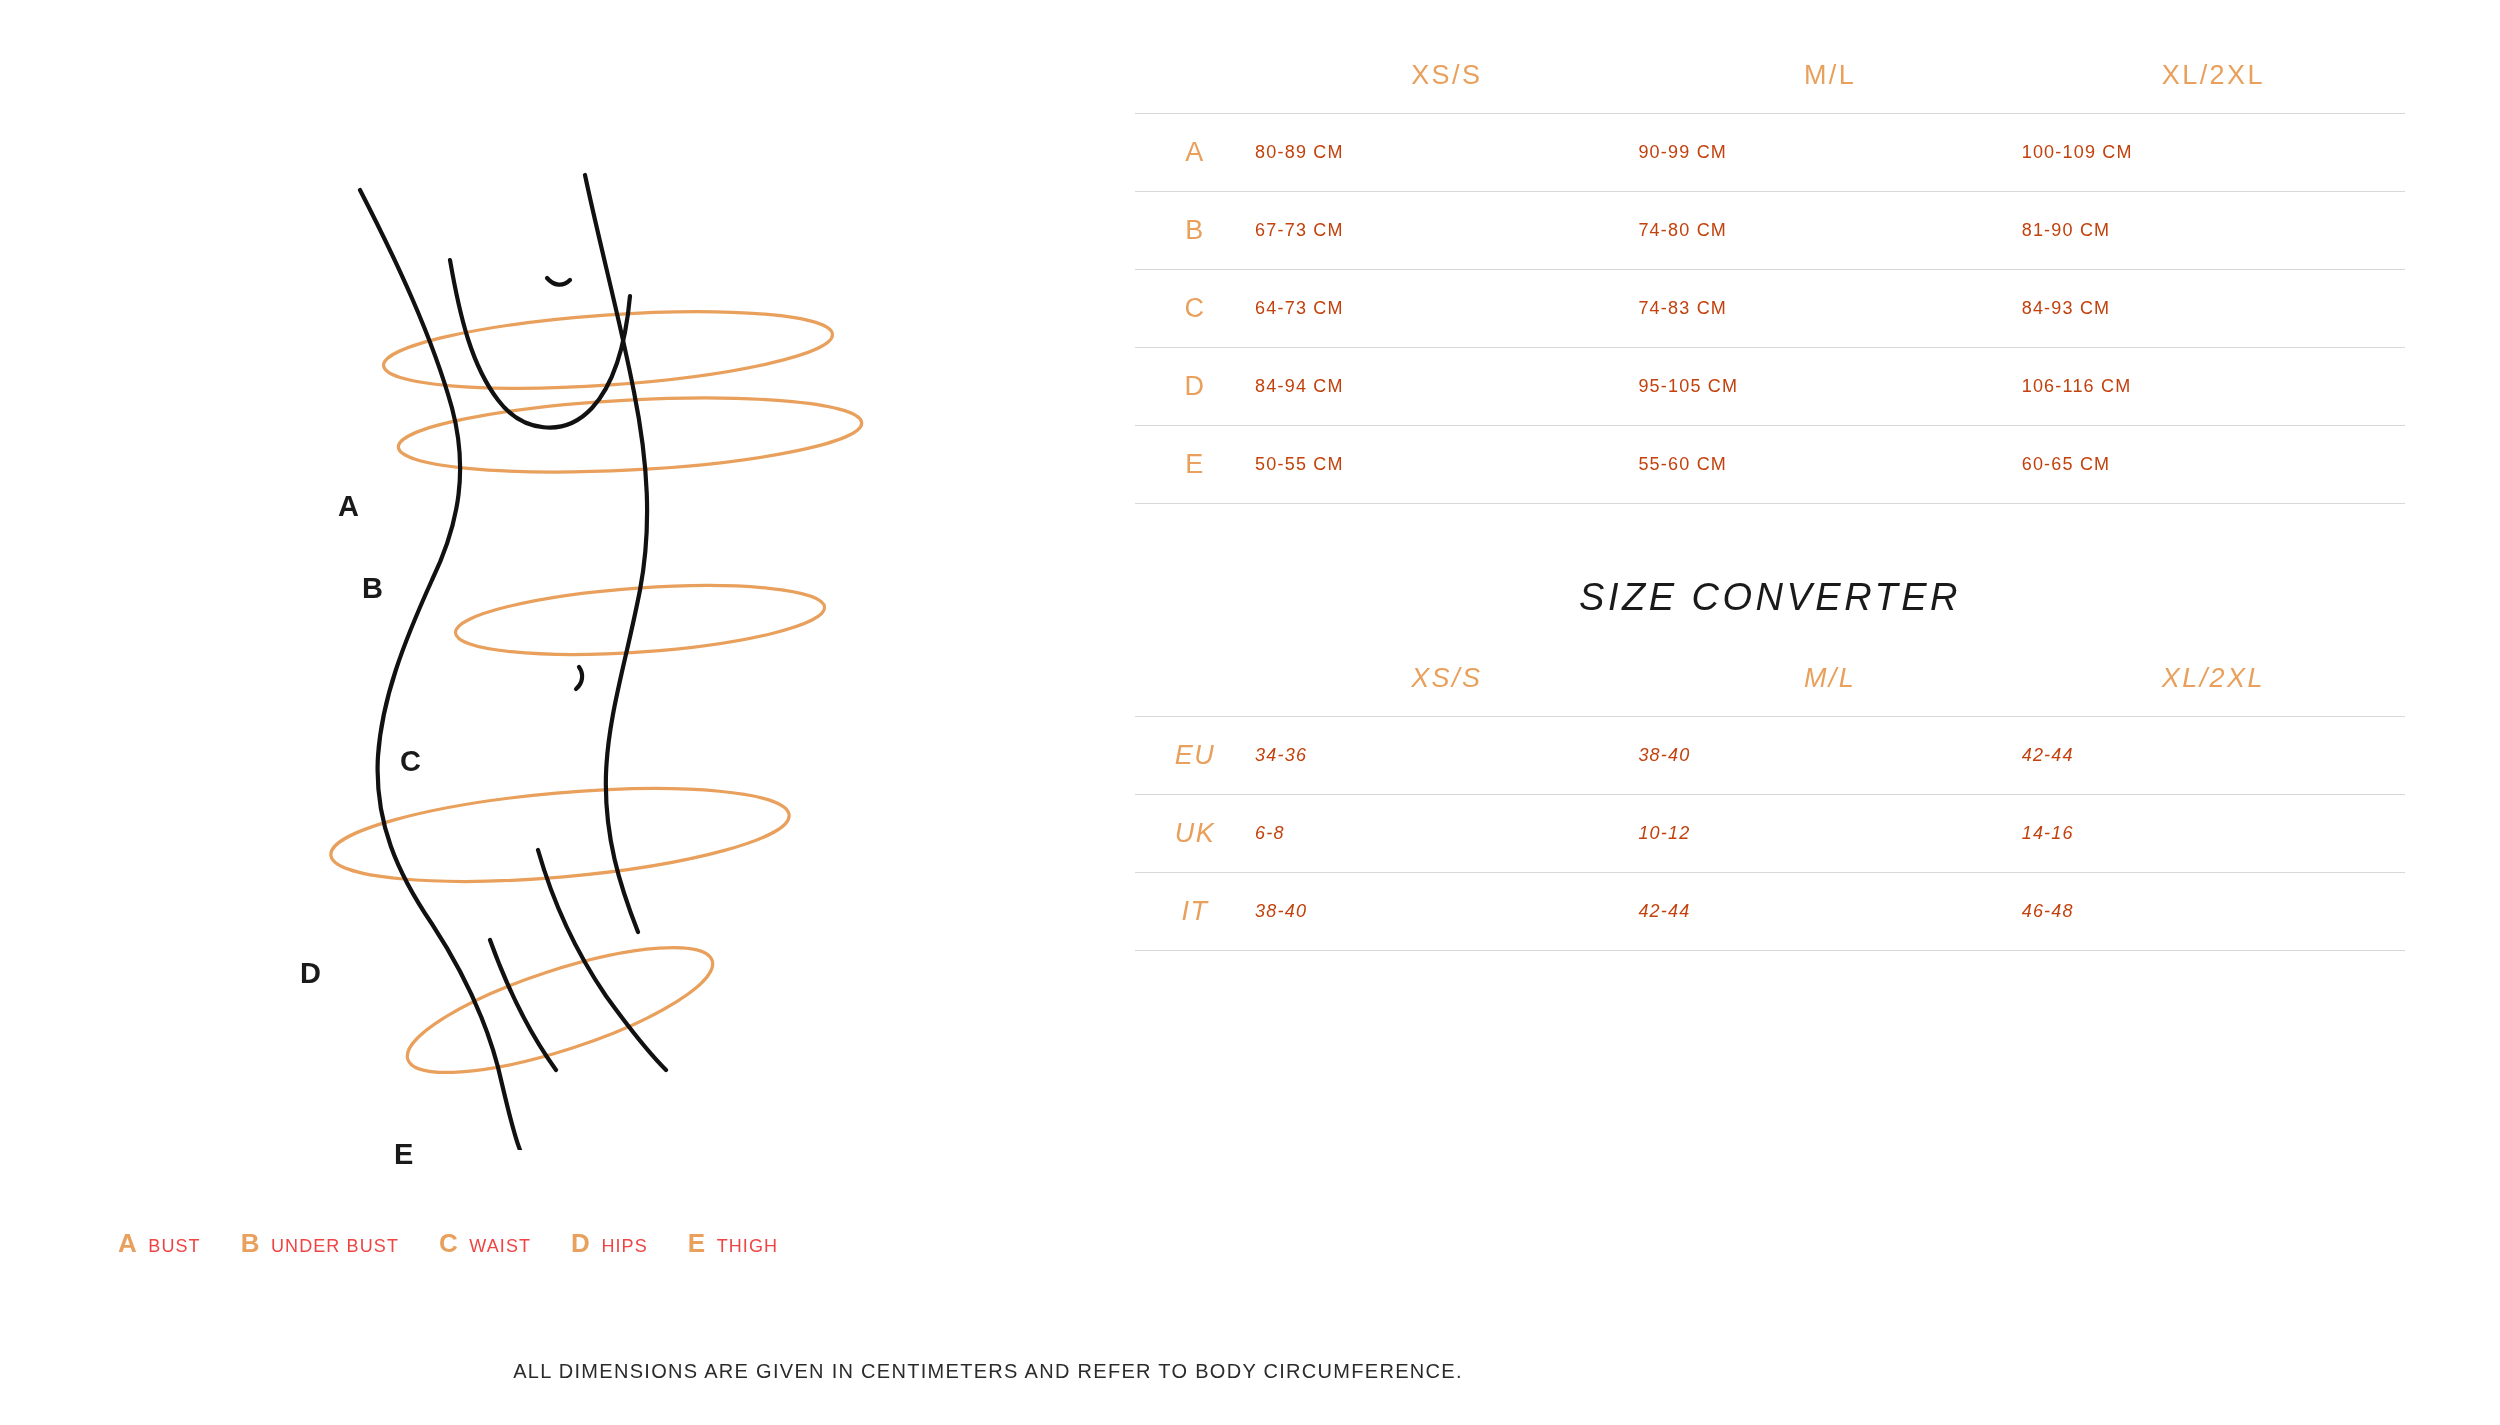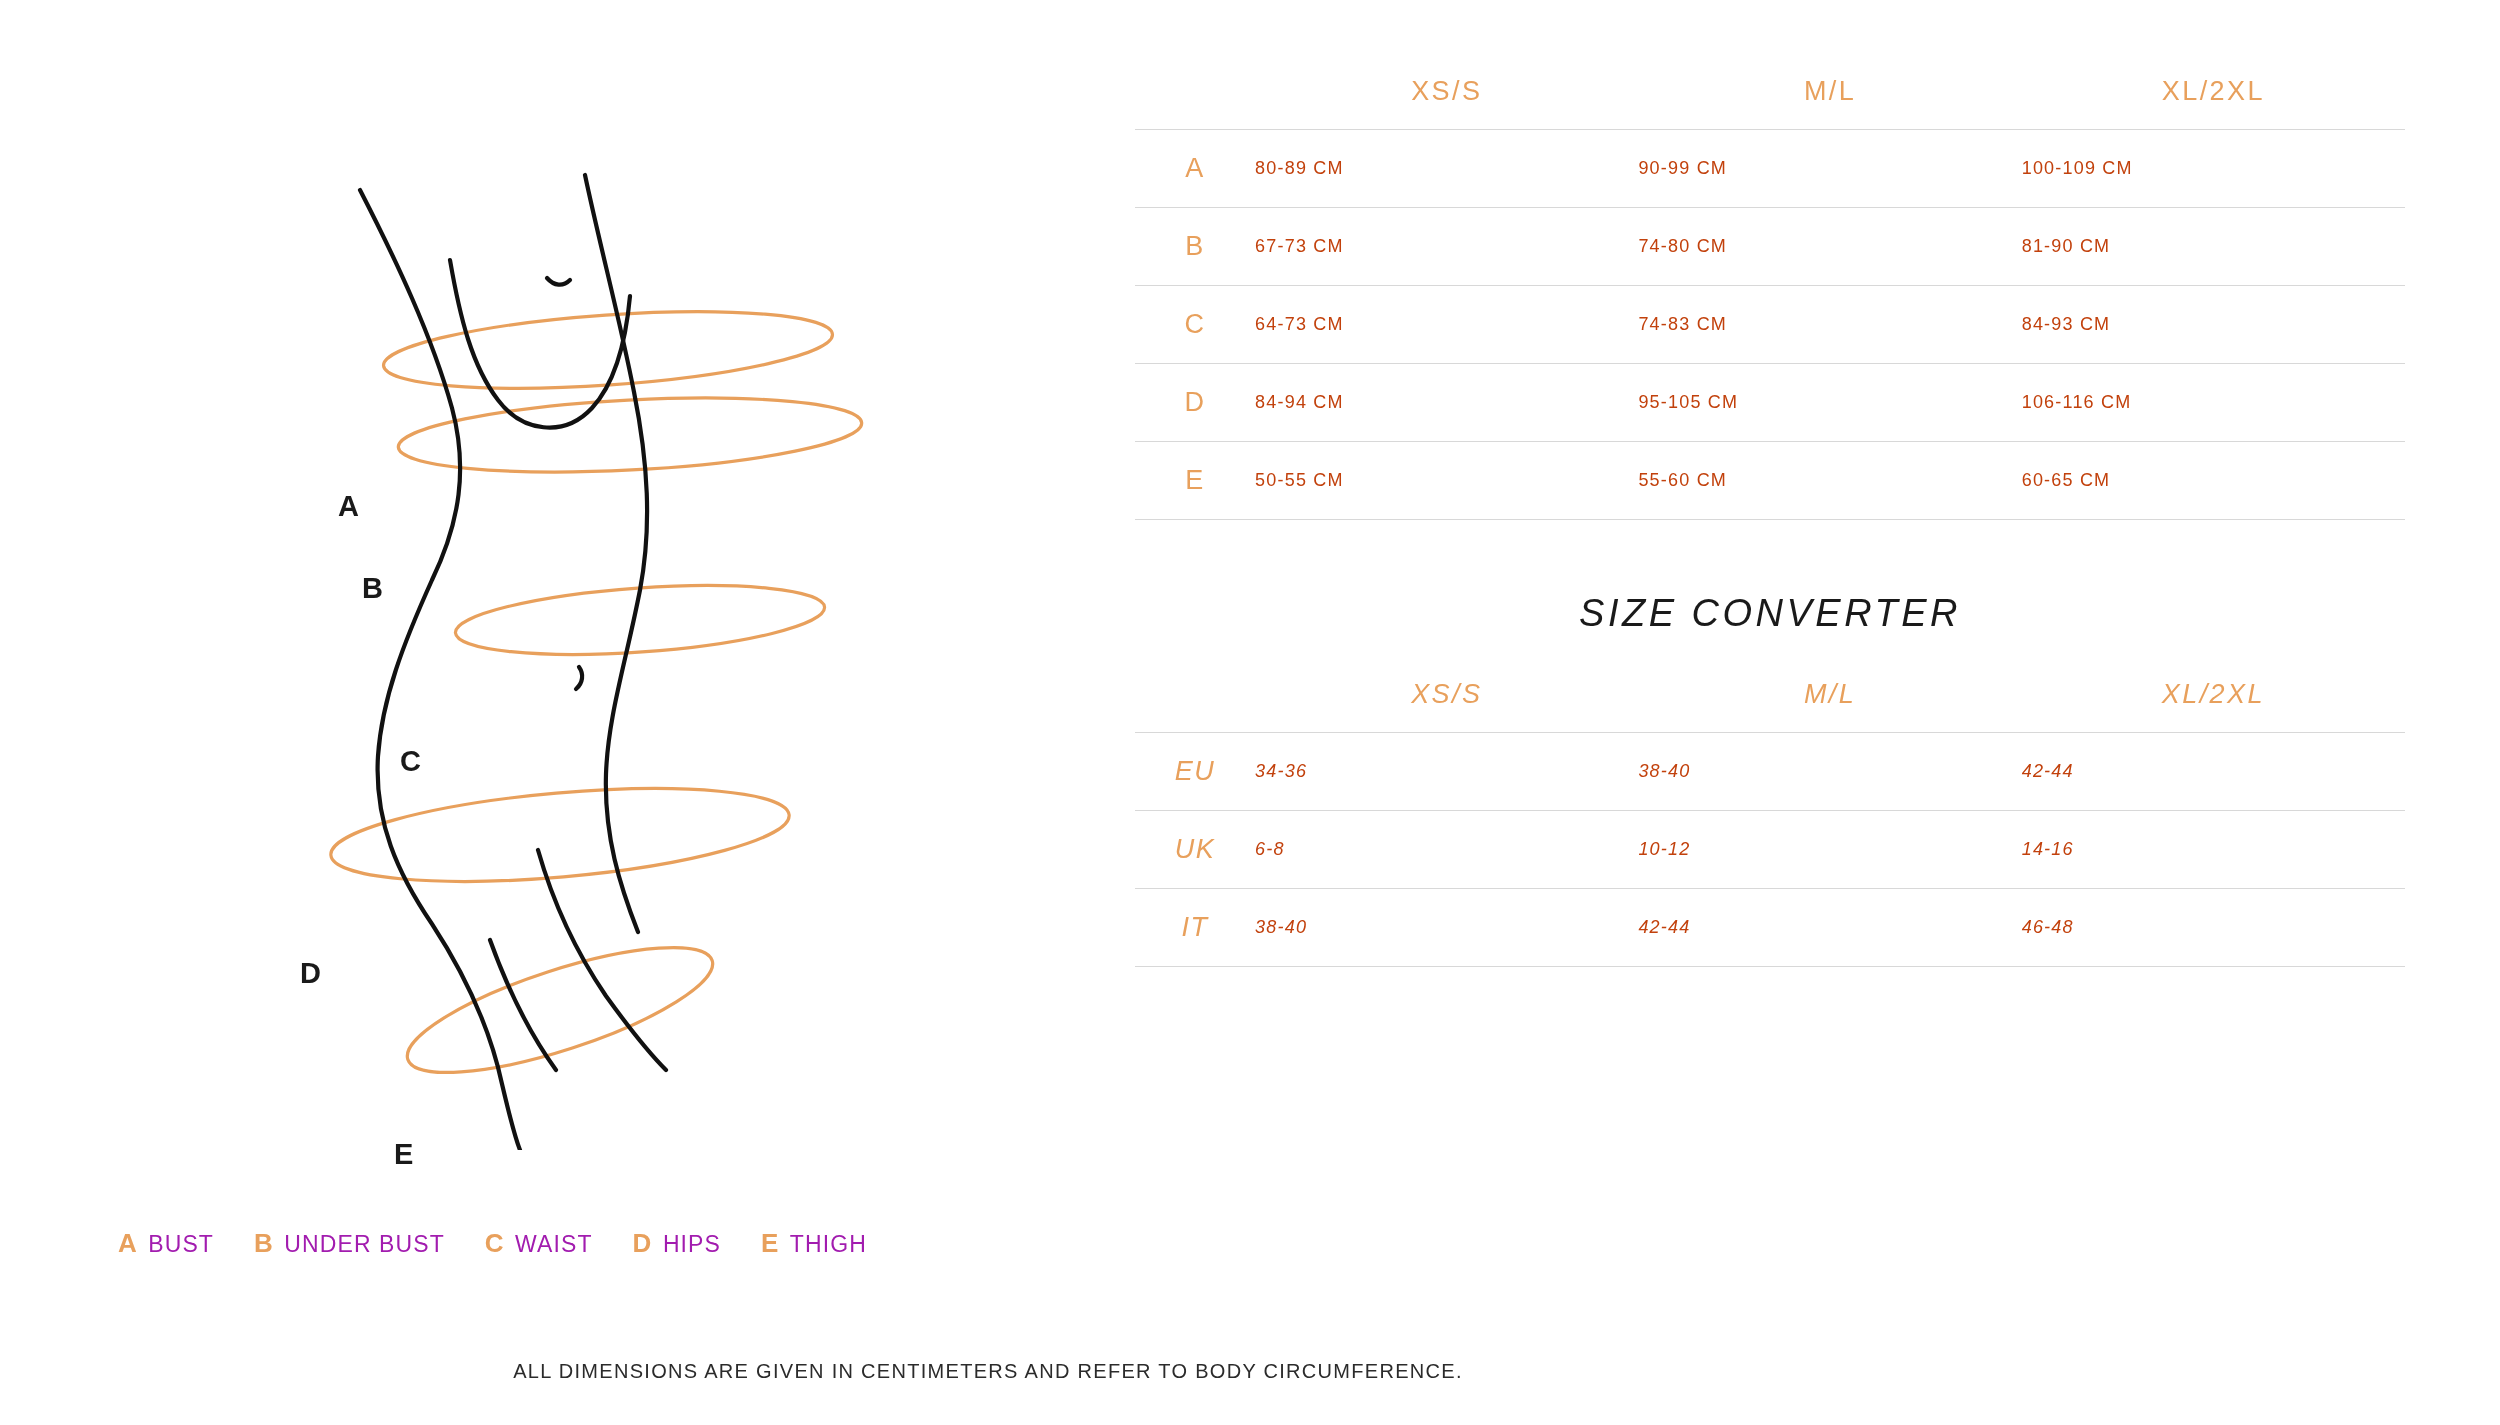--- a/index.html
+++ b/index.html
@@ -58,44 +58,44 @@
     align-items: baseline;
     gap: 11px;
   }
   .legend-letter {
     font-size: 26px;
     font-weight: bold;
     color: #e8a05c;
     letter-spacing: 0.5px;
   }
   .legend-text {
-    font-size: 23px;
+    font-size: 18px;
     letter-spacing: 1.1px;
-    color: #a21caf;
+    color: #ef4444;
   }
 
   
   .tables {
     position: absolute;
     left: 1100px;
     top: 60px;
     width: 1340px;
   }
   .table-title {
     text-align: center;
     font-size: 38px;
     letter-spacing: 3.5px;
     font-weight: 400;
     color: #1a1a1a;
     margin: 0 0 44px 0;
   }
   table.size-table {
     border-collapse: collapse;
     width: 1270px;
-    margin: 16px auto;
+    margin: 0 auto;
     table-layout: fixed;
   }
   table.size-table col.c-label { width: 120px; }
   table.size-table col.c-val { width: 383px; }
 
   table.size-table th.col-head {
     font-size: 27px;
     font-weight: 400;
     color: #e8a05c;
     letter-spacing: 2.4px;

